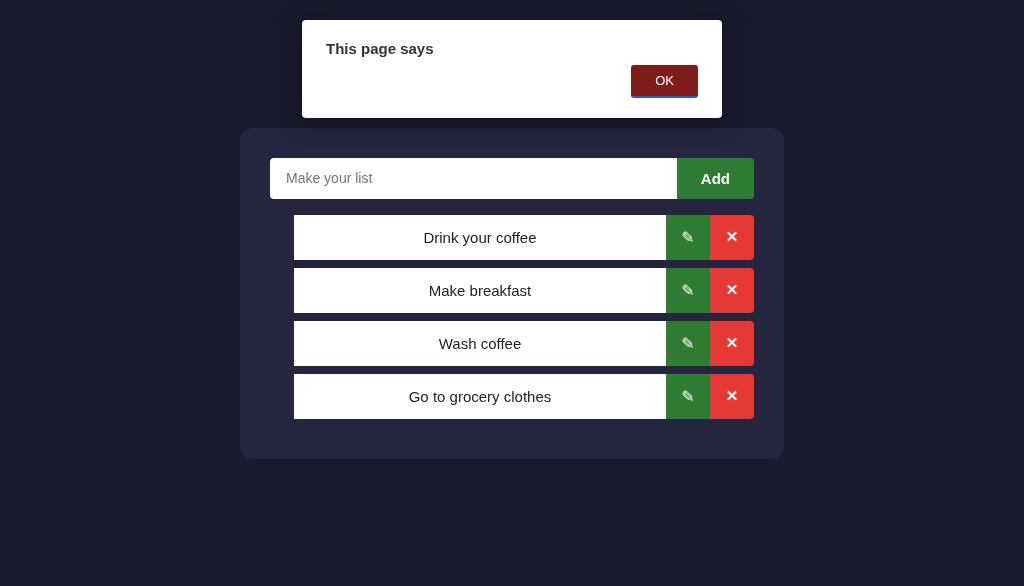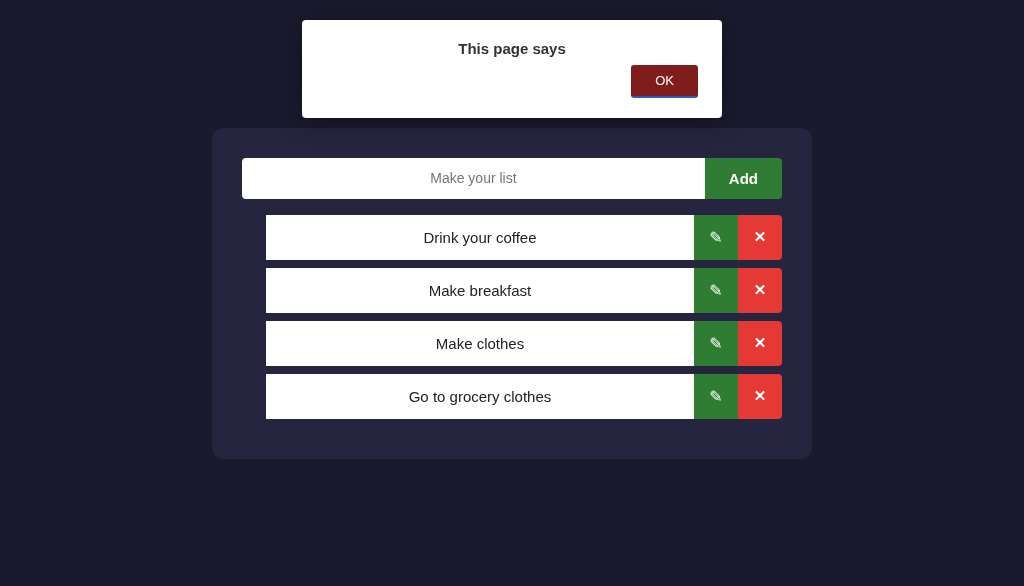--- a/index.html
+++ b/index.html
@@ -1,32 +1,32 @@
 <!DOCTYPE html>
 <html><head>
   <meta charset="utf-8">
   <style>
-    * { box-sizing: border-box; margin: 0; padding: 0; text-align: center; }
+    * { box-sizing: border-box; margin: 0; padding: 0; }
 
     body {
       width: 1024px;
       height: 586px;
       background-color: #1a1a2e;
       display: flex;
       align-items: center;
       justify-content: center;
       font-family: Arial, sans-serif;
       overflow: hidden;
       position: relative;
     }
 
     .app-card {
       background-color: #252540;
       border-radius: 12px;
-      width: 600px;
+      width: 544px;
       padding: 30px 30px 40px 30px;
       position: relative;
     }
 
     .input-row {
       display: flex;
       gap: 0;
       margin-bottom: 16px;
     }
 
@@ -189,21 +189,21 @@
       <div class="task-label">Make breakfast</div>
       <button class="task-edit-btn">
         <span class="pencil-icon"></span>
       </button>
       <button class="task-delete-btn">
         <span class="x-icon"></span>
       </button>
     </div>
 
     <div class="task-item">
-      <div class="task-label">Make clothes</div>
+      <div class="task-label">Wash coffee</div>
       <button class="task-edit-btn">
         <span class="pencil-icon"></span>
       </button>
       <button class="task-delete-btn">
         <span class="x-icon"></span>
       </button>
     </div>
 
     <div class="task-item">
       <div class="task-label">Go to grocery clothes</div>

